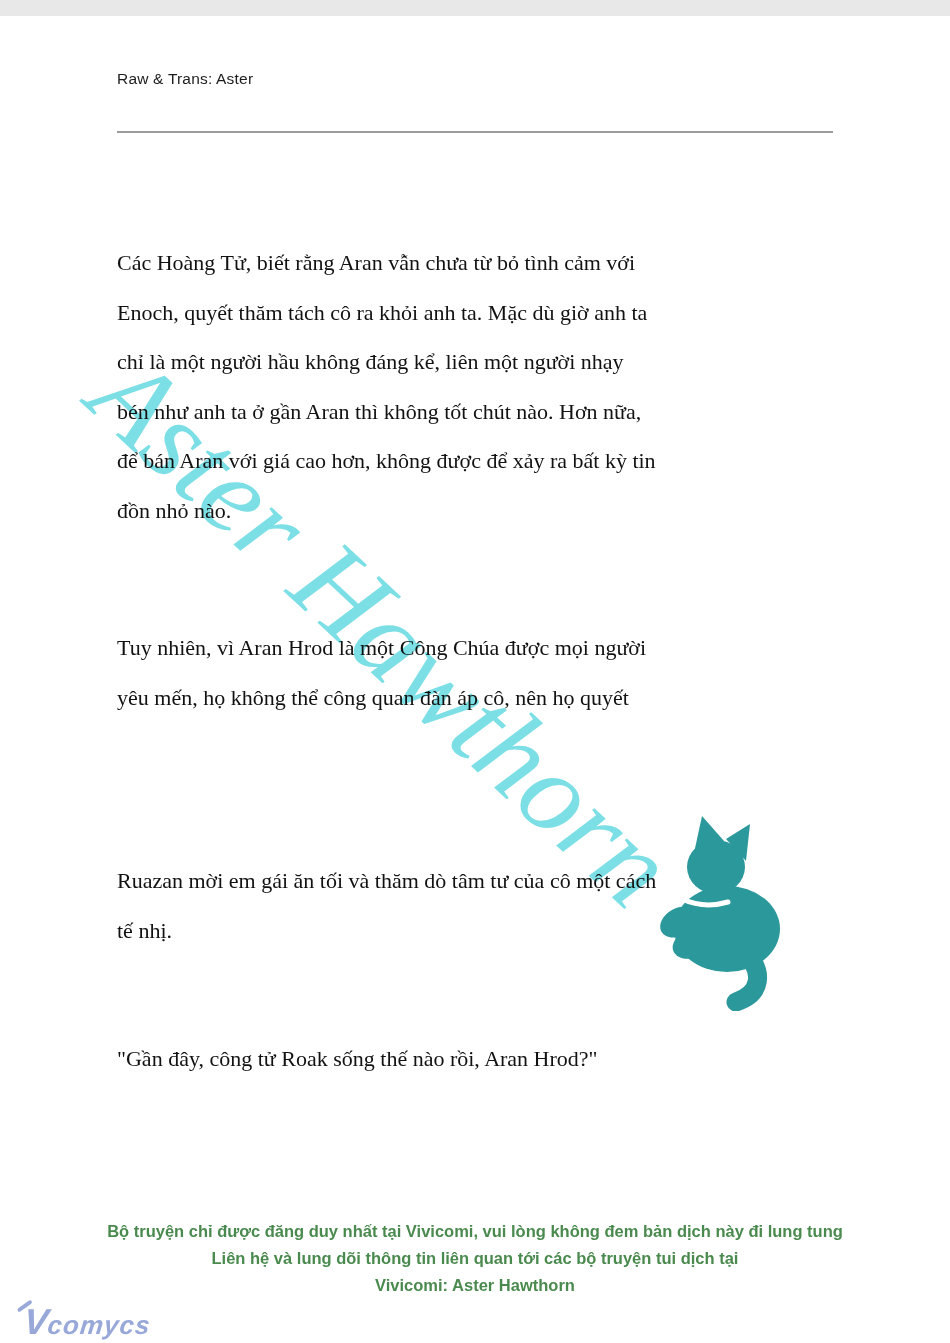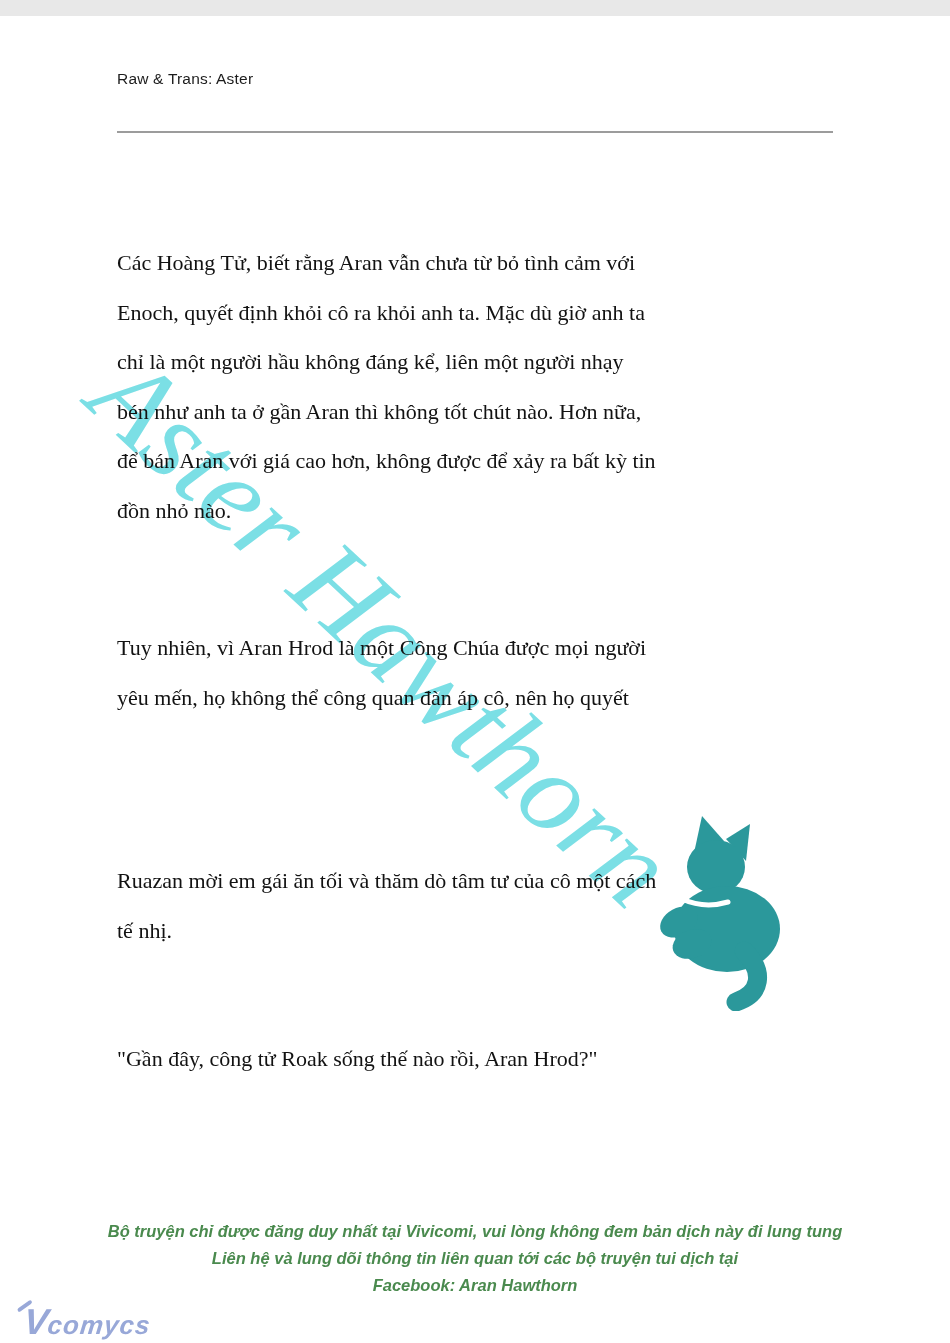--- a/index.html
+++ b/index.html
@@ -52,21 +52,21 @@
   .cat-wrap { position:absolute; left:632px; top:795px; width:170px; height:200px; z-index:2; }
   .cat-shape { fill:#2b989b; }
   .cat-tail { fill:none; stroke:#2b989b; stroke-width:19; stroke-linecap:round; }
   .cat-gap  { fill:none; stroke:#ffffff; stroke-width:5; stroke-linecap:round; }
 
   
   .footer-notice {
     position:absolute; left:0; top:1202px; width:950px;
     text-align:center;
     font-family:"Liberation Sans","DejaVu Sans",sans-serif;
-    font-weight:bold; font-style:italic;
+    font-weight:bold; 
     font-size:16.5px; line-height:27px;
     color:#4a8a4e;
     z-index:3;
   }
 
   
   .logo {
     position:absolute; left:24px; top:1288px;
     font-family:"Liberation Sans","DejaVu Sans",sans-serif;
     font-weight:bold; font-style:italic;
@@ -105,21 +105,21 @@
         <path class="cat-gap" d="M50,88 Q72,98 96,91"></path>
         <ellipse class="cat-shape" cx="47" cy="111" rx="20" ry="14" transform="rotate(-28 47 111)"></ellipse>
         <ellipse class="cat-shape" cx="60" cy="133" rx="20" ry="14" transform="rotate(-20 60 133)"></ellipse>
         <path class="cat-tail" d="M112,140 C133,161 129,183 104,191"></path>
       </g>
     </svg>
   </div>
 
   <div class="para para-1">
     <div>Các Hoàng Tử, biết rằng Aran vẫn chưa từ bỏ tình cảm với</div>
-    <div>Enoch, quyết định khỏi cô ra khỏi anh ta. Mặc dù giờ anh ta</div>
+    <div>Enoch, quyết thăm tách cô ra khỏi anh ta. Mặc dù giờ anh ta</div>
     <div>chỉ là một người hầu không đáng kể, liên một người nhạy</div>
     <div>bén như anh ta ở gần Aran thì không tốt chút nào. Hơn nữa,</div>
     <div>để bán Aran với giá cao hơn, không được để xảy ra bất kỳ tin</div>
     <div>đồn nhỏ nào.</div>
   </div>
 
   <div class="para para-2">
     <div>Tuy nhiên, vì Aran Hrod là một Công Chúa được mọi người</div>
     <div>yêu mến, họ không thể công quan đàn áp cô, nên họ quyết</div>
   </div>
@@ -129,21 +129,21 @@
     <div>tế nhị.</div>
   </div>
 
   <div class="para para-4">
     <div>"Gần đây, công tử Roak sống thế nào rồi, Aran Hrod?"</div>
   </div>
 
   <div class="footer-notice">
     <div>Bộ truyện chỉ được đăng duy nhất tại Vivicomi, vui lòng không đem bản dịch này đi lung tung</div>
     <div>Liên hệ và lung dõi thông tin liên quan tới các bộ truyện tui dịch tại</div>
-    <div>Facebook: Aran Hawthorn</div>
+    <div>Vivicomi: Aster Hawthorn</div>
   </div>
 
   <div class="logo">
     <span class="logo-v">V</span><span class="logo-rest">comycs</span>
     <svg class="logo-swash" width="130" height="16" viewBox="0 0 130 16">
       <path d="M6,11 C40,17 92,13 122,3"></path>
     </svg>
   </div>
 
 </div>

